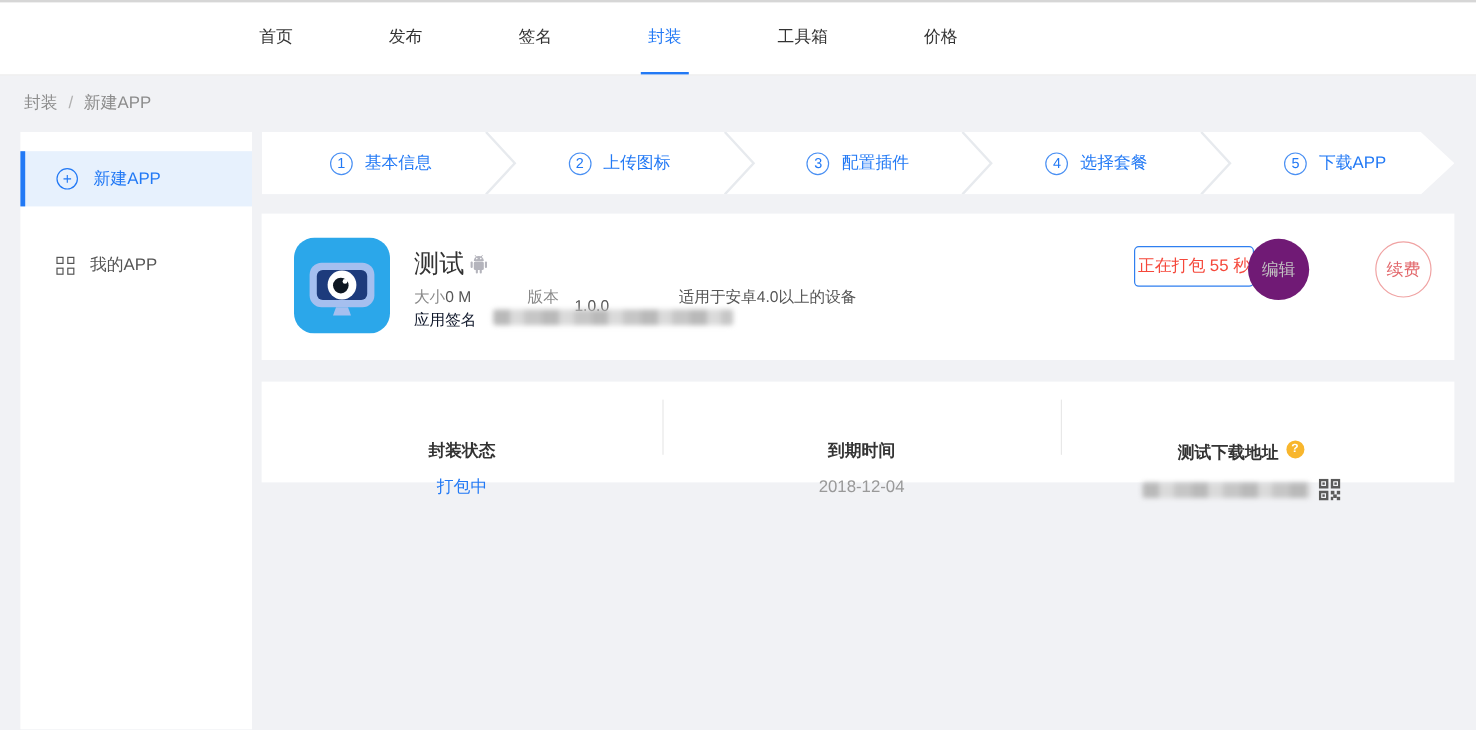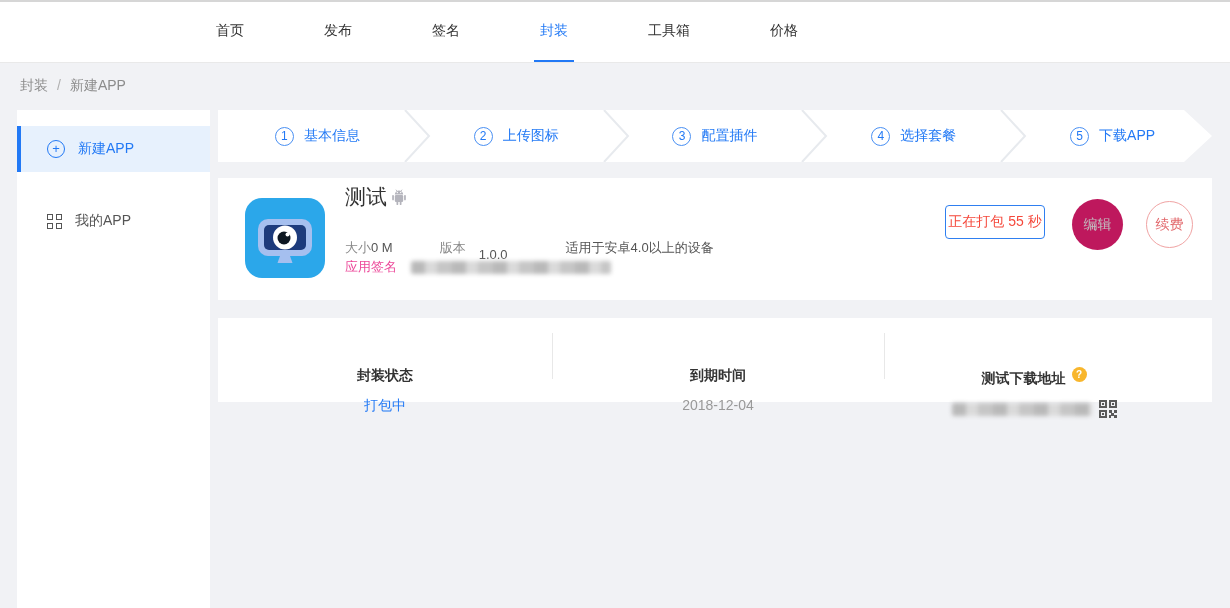--- a/index.html
+++ b/index.html
@@ -37,42 +37,42 @@
     clip-path:polygon(0 0, 966px 0, 994px 26px, 966px 52px, 0 52px); display:flex; }
   .step { flex:1; display:flex; align-items:center; justify-content:center; gap:10px;
     color:#2279f5; font-size:14px; }
   .step-num { width:19px; height:19px; border:1px solid #4a90f3; border-radius:50%;
     display:flex; align-items:center; justify-content:center; font-size:12px; color:#2279f5; }
   .chev { position:absolute; top:0; }
 
   
   .app-card { position:absolute; left:218px; top:178px; width:994px; height:122px; background:#fff; }
   .app-icon { position:absolute; left:27px; top:20px; width:80px; height:80px; }
-  .app-title-row { position:absolute; left:127px; top:5px; display:flex; align-items:center; gap:2px; }
+  .app-title-row { position:absolute; left:127px; top:28px; display:flex; align-items:center; gap:2px; }
   .app-title { font-size:21px; color:#333; }
   .app-meta { position:absolute; left:127px; top:55px; font-size:13px; color:#555;
     display:flex; align-items:center; }
   .app-meta .lbl { color:#888; }
   .app-meta .v-size { margin-left:0; }
   .app-meta .l-ver { margin-left:47px; }
   .app-meta .v-ver { margin-left:13px;margin-top:14px; }
   .app-meta .compat { margin-left:58px; }
-  .app-sig { position:absolute; left:127px; top:80px; font-size:13px; color:#ec4899;
-    display:flex; align-items:center; gap:14px;font-family:Liberation Serif, serif; }
+  .app-sig { position:absolute; left:127px; top:80px; font-size:13px; color:#0f172a;
+    display:flex; gap:14px;font-family:Liberation Serif, serif; }
   .redacted { display:inline-block; height:13px; border-radius:2px;
     background:repeating-linear-gradient(90deg,#b9b9b9 0 14px,#dadada 14px 26px,#c6c6c6 26px 41px);
     filter:blur(2px); }
   .sig-blur { width:200px; }
   .url-blur { width:140px; }
   .pack-btn { position:absolute; left:727px; top:27px; width:100px; height:34px; background:#fff;
     border:1px solid #2f7ff0; border-radius:4px; color:#f5483b; font-size:14px;
     display:flex; align-items:center; justify-content:center; cursor:pointer; }
   .circle-btn { position:absolute; border-radius:50%; display:flex; align-items:center;
     justify-content:center; font-size:14px; cursor:pointer; }
-  .edit-btn { left:854px; top:21px; width:51px; height:51px; background:#be185d; color:#c2c2c2; }
+  .edit-btn { left:822px; top:21px; width:51px; height:51px; background:#701a75; color:#c2c2c2; }
   .renew-btn { left:928px; top:23px; width:47px; height:47px; background:#fff;
     border:1px solid #f0a3a3; color:#e2666a; }
 
   
   .status-card { position:absolute; left:218px; top:318px; width:994px; height:84px; background:#fff;
     display:flex; }
   .status-col { text-align:center; padding-top:15px;margin-top:34px; }
   .col-1 { width:334px; } .col-2 { width:332px; } .col-3 { width:300px;border-radius:22px; }
   .col-title { font-size:14px; font-weight:bold; color:#333; }
   .col-value { margin-top:12px; font-size:14px; }

